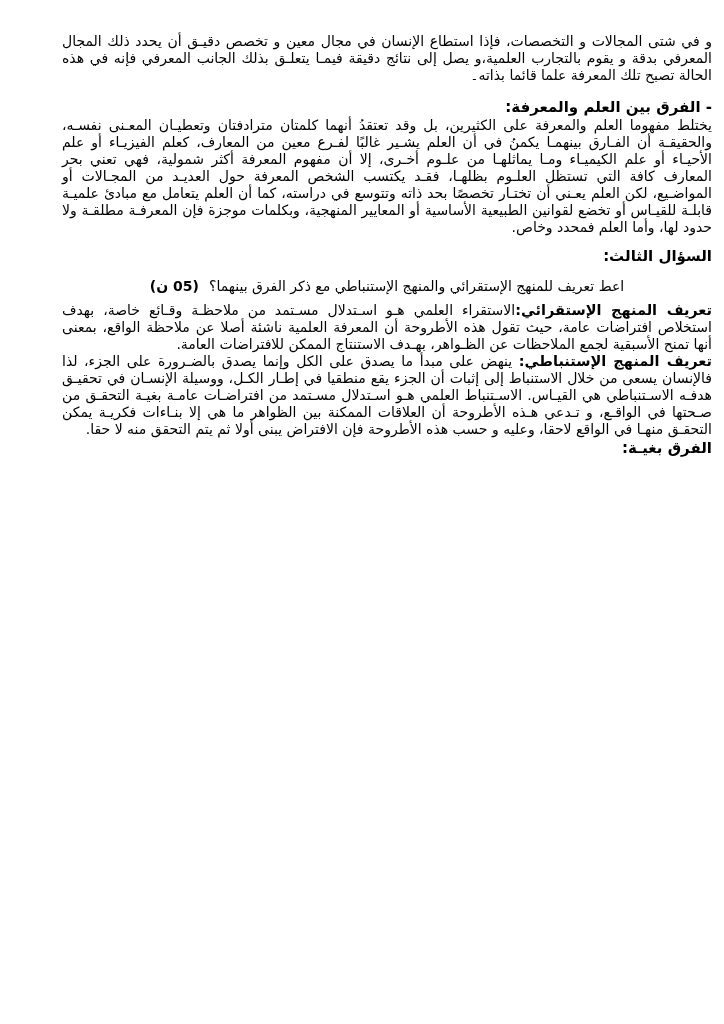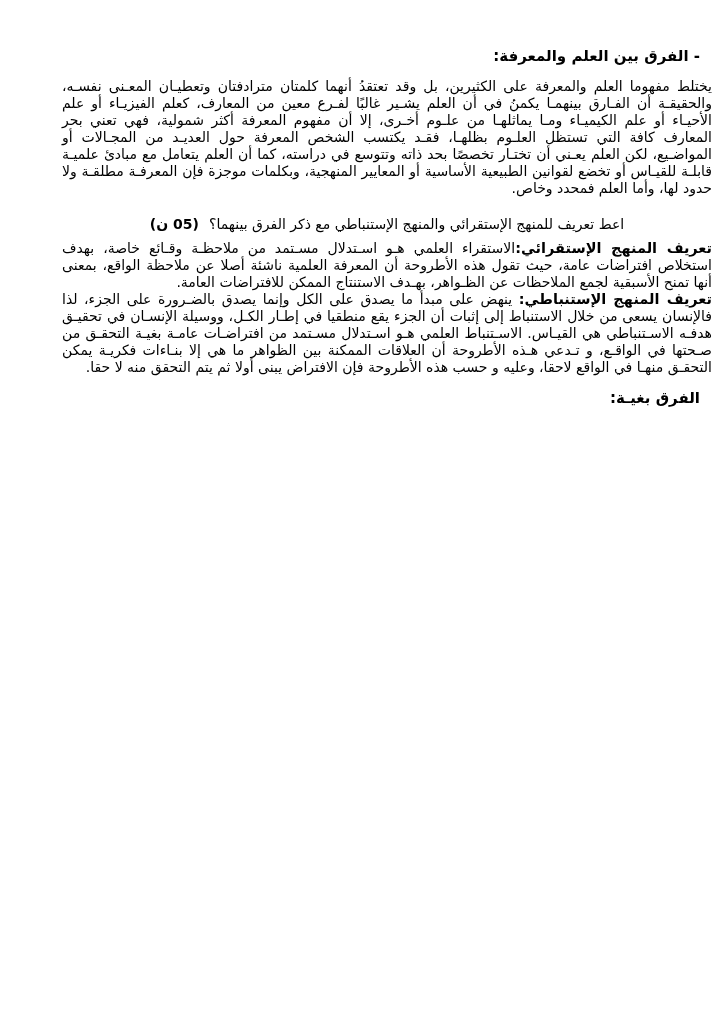--- a/index.html
+++ b/index.html
@@ -21,55 +21,57 @@
 
   .para {
     margin: 0;
     text-align: justify;
     text-justify: inter-word;
   }
   .tal-right  { text-align-last: right; }
   .tal-center { text-align-last: center; }
 
   .heading {
-    margin: 12px;
+    margin: 0;
     font-weight: 700;
     font-size: 15px;
     line-height: 20px;
     text-align-last: right;
   }
   .mt-lg { margin-top: 13px; }
   .mt-md { margin-top: 10px; }
   .mt-sm { margin-top: 0; }
 
   .q-line {
-    margin: 19px 0 7px 0;
+    margin: 12px 0 7px 0;
     text-align-last: center;
   }
   .q-points {
     font-weight: 700;
     margin-right: 10px;
     white-space: nowrap;
   }
 
   .lead {
     font-weight: 700;
     font-size: 14.5px;
   }
 </style>
 </head>
 <body>
 
 <div class="page">
 
+  <p class="para tal-right">و في شتى المجالات و التخصصات، فإذا استطاع الإنسان في مجال معين و تخصص دقيـق أن يحدد ذلك المجال المعرفي بدقة و يقوم بالتجارب العلمية،و يصل إلى نتائج دقيقة فيمـا يتعلـق بذلك الجانب المعرفي فإنه في هذه الحالة تصبح تلك المعرفة علما قائما بذاته۔</p>
 
   <h2 class="heading mt-lg">- الفرق بين العلم والمعرفة:</h2>
 
   <p class="para tal-right">يختلط مفهوما العلم والمعرفة على الكثيرين، بل وقد تعتقدُ أنهما كلمتان مترادفتان وتعطيـان المعـنى نفسـه، والحقيقـة أن الفـارق بينهمـا يكمنُ في أن العلم يشـير غالبًا لفـرع معين من المعارف، كعلم الفيزيـاء أو علم الأحيـاء أو علم الكيميـاء ومـا يماثلهـا من علـوم أخـرى، إلا أن مفهوم المعرفة أكثر شمولية، فهي تعني بحر المعارف كافة التي تستظل العلـوم بظلهـا، فقـد يكتسب الشخص المعرفة حول العديـد من المجـالات أو المواضـيع، لكن العلم يعـني أن تختـار تخصصًا بحد ذاته وتتوسع في دراسته، كما أن العلم يتعامل مع مبادئ علميـة قابلـة للقيـاس أو تخضع لقوانين الطبيعية الأساسية أو المعايير المنهجية، وبكلمات موجزة فإن المعرفـة مطلقـة ولا حدود لها، وأما العلم فمحدد وخاص.</p>
 
+  <h2 class="heading mt-md">السؤال الثالث:</h2>
 
   <p class="q-line">
     <span>اعط تعريف للمنهج الإستقرائي والمنهج الإستنباطي مع ذكر الفرق بينهما؟</span><span class="q-points">(05 ن)</span>
   </p>
 
   <p class="para tal-right mt-sm">
     <b class="lead">تعريف المنهج الإستقرائي:</b><span>الاستقراء العلمي هـو اسـتدلال مسـتمد من ملاحظـة وقـائع خاصة، بهدف استخلاص افتراضات عامة، حيث تقول هذه الأطروحة أن المعرفة العلمية ناشئة أصلا عن ملاحظة الواقع، بمعنى أنها تمنح الأسبقية لجمع الملاحظات عن الظـواهر، بهـدف الاستنتاج الممكن للافتراضات العامة.</span>
   </p>
 
   <p class="para tal-right">

